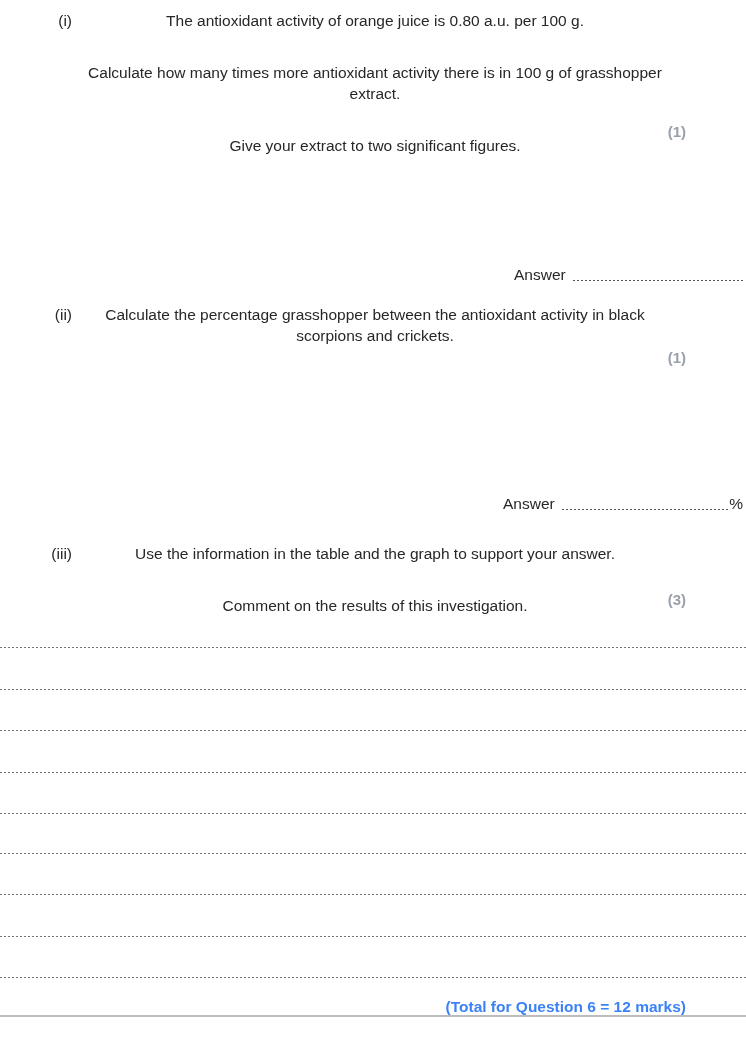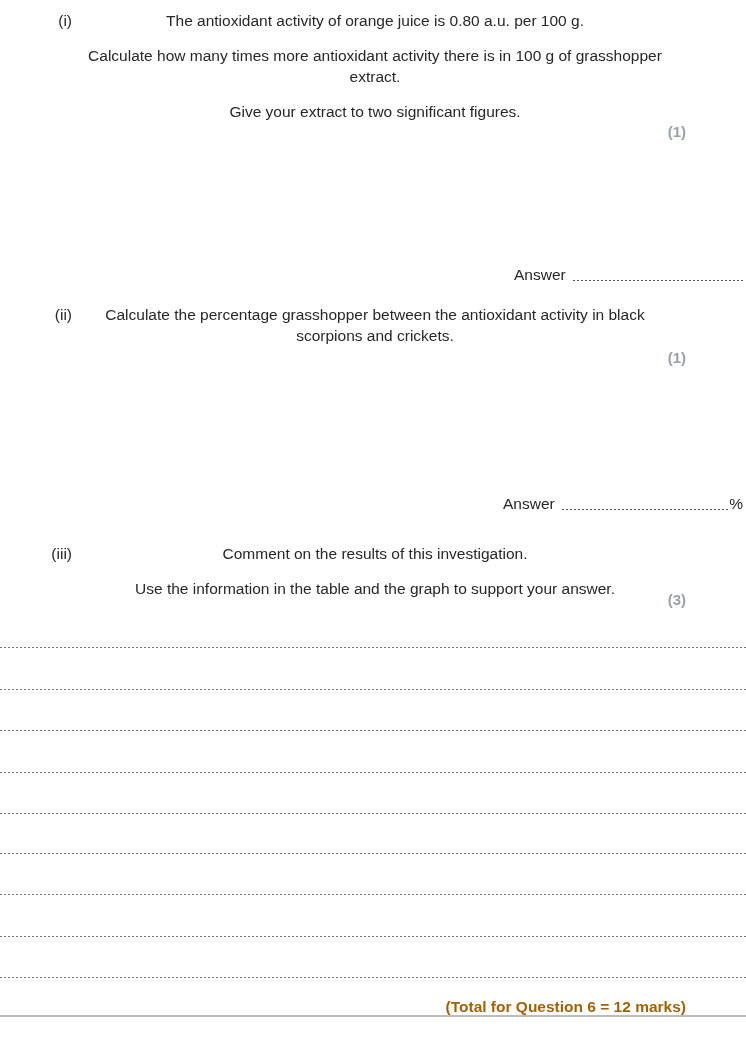--- a/index.html
+++ b/index.html
@@ -15,21 +15,21 @@
   .q{position:absolute;left:0;display:flex;align-items:flex-start;}
   .q1{top:10px;}
   .q2{top:304px;}
   .q3{top:543px;}
   .qnum{
     width:72px;flex:0 0 72px;text-align:right;
     font-size:15.5px;line-height:21px;
   }
   .qbody{margin-left:8px;width:590px;font-size:15.5px;line-height:21px;}
   .qbody p{margin:0;text-align:center;}
-  .qbody p + p{margin-top:14px;}
+  .qbody p + p{margin-top:31px;}
   
   .marks{
     position:absolute;right:60px;
     font-size:15px;font-weight:bold;color:#9aa1aa;
   }
   .m1{top:123px;}
   .m2{top:349px;}
   .m3{top:591px;}
   
   .answer-row{
@@ -55,21 +55,21 @@
   .write-line:nth-child(3){top:730px;}
   .write-line:nth-child(4){top:772px;}
   .write-line:nth-child(5){top:813px;}
   .write-line:nth-child(6){top:853px;}
   .write-line:nth-child(7){top:894px;}
   .write-line:nth-child(8){top:936px;}
   .write-line:nth-child(9){top:977px;}
   
   .total{
     position:absolute;top:998px;right:60px;
-    font-size:15.5px;font-weight:bold;color:#a16207;
+    font-size:15.5px;font-weight:bold;color:#3b82f6;
   }
   .bottom-rule{
     position:absolute;top:1015px;left:0;right:0;height:2px;
     background:#bcbcbc;
   }
 </style>
 </head>
 <body>
 
 <div class="page">
@@ -99,22 +99,22 @@
 
   <div class="answer-row a2">
     <span class="answer-label">Answer</span>
     <span class="dotfill"></span>
     <span class="answer-suffix">%</span>
   </div>
 
   <div class="q q3">
     <div class="qnum">(iii)</div>
     <div class="qbody">
+      <p>Use the information in the table and the graph to support your answer.</p>
       <p>Comment on the results of this investigation.</p>
-      <p>Use the information in the table and the graph to support your answer.</p>
     </div>
   </div>
   <div class="marks m3">(3)</div>
 
   <div class="writing-lines">
     <div class="write-line"></div>
     <div class="write-line"></div>
     <div class="write-line"></div>
     <div class="write-line"></div>
     <div class="write-line"></div>

